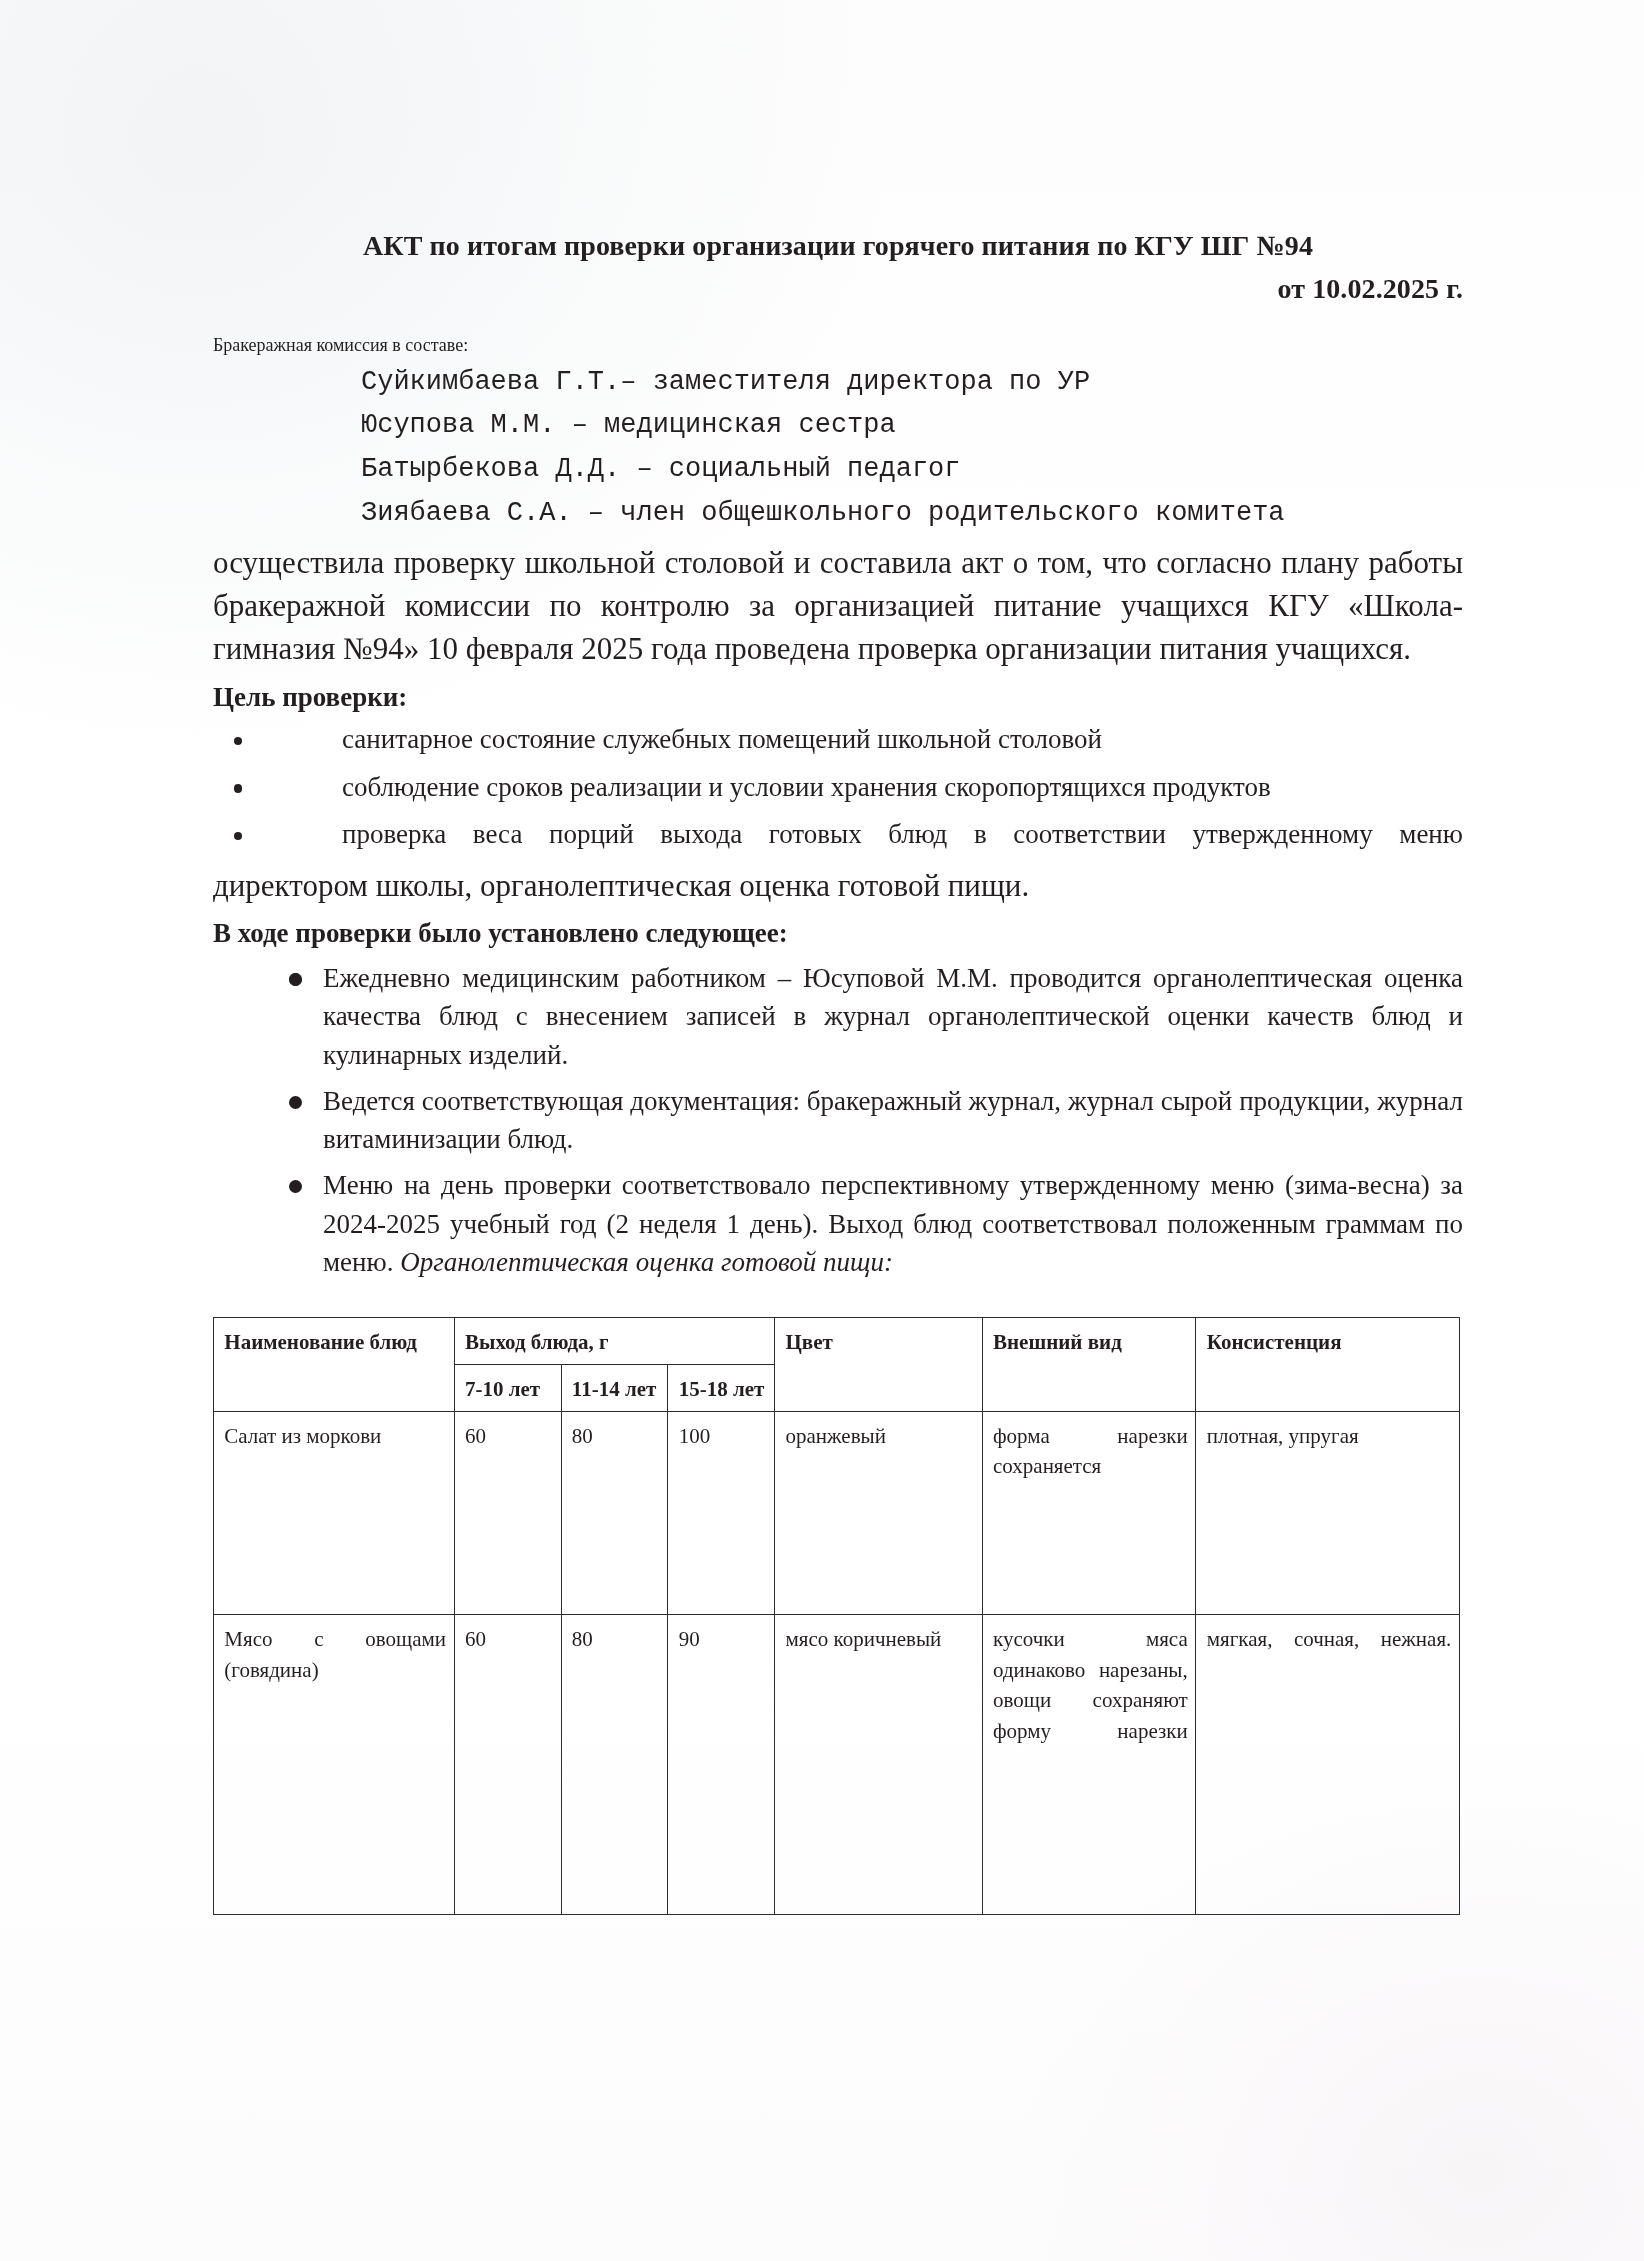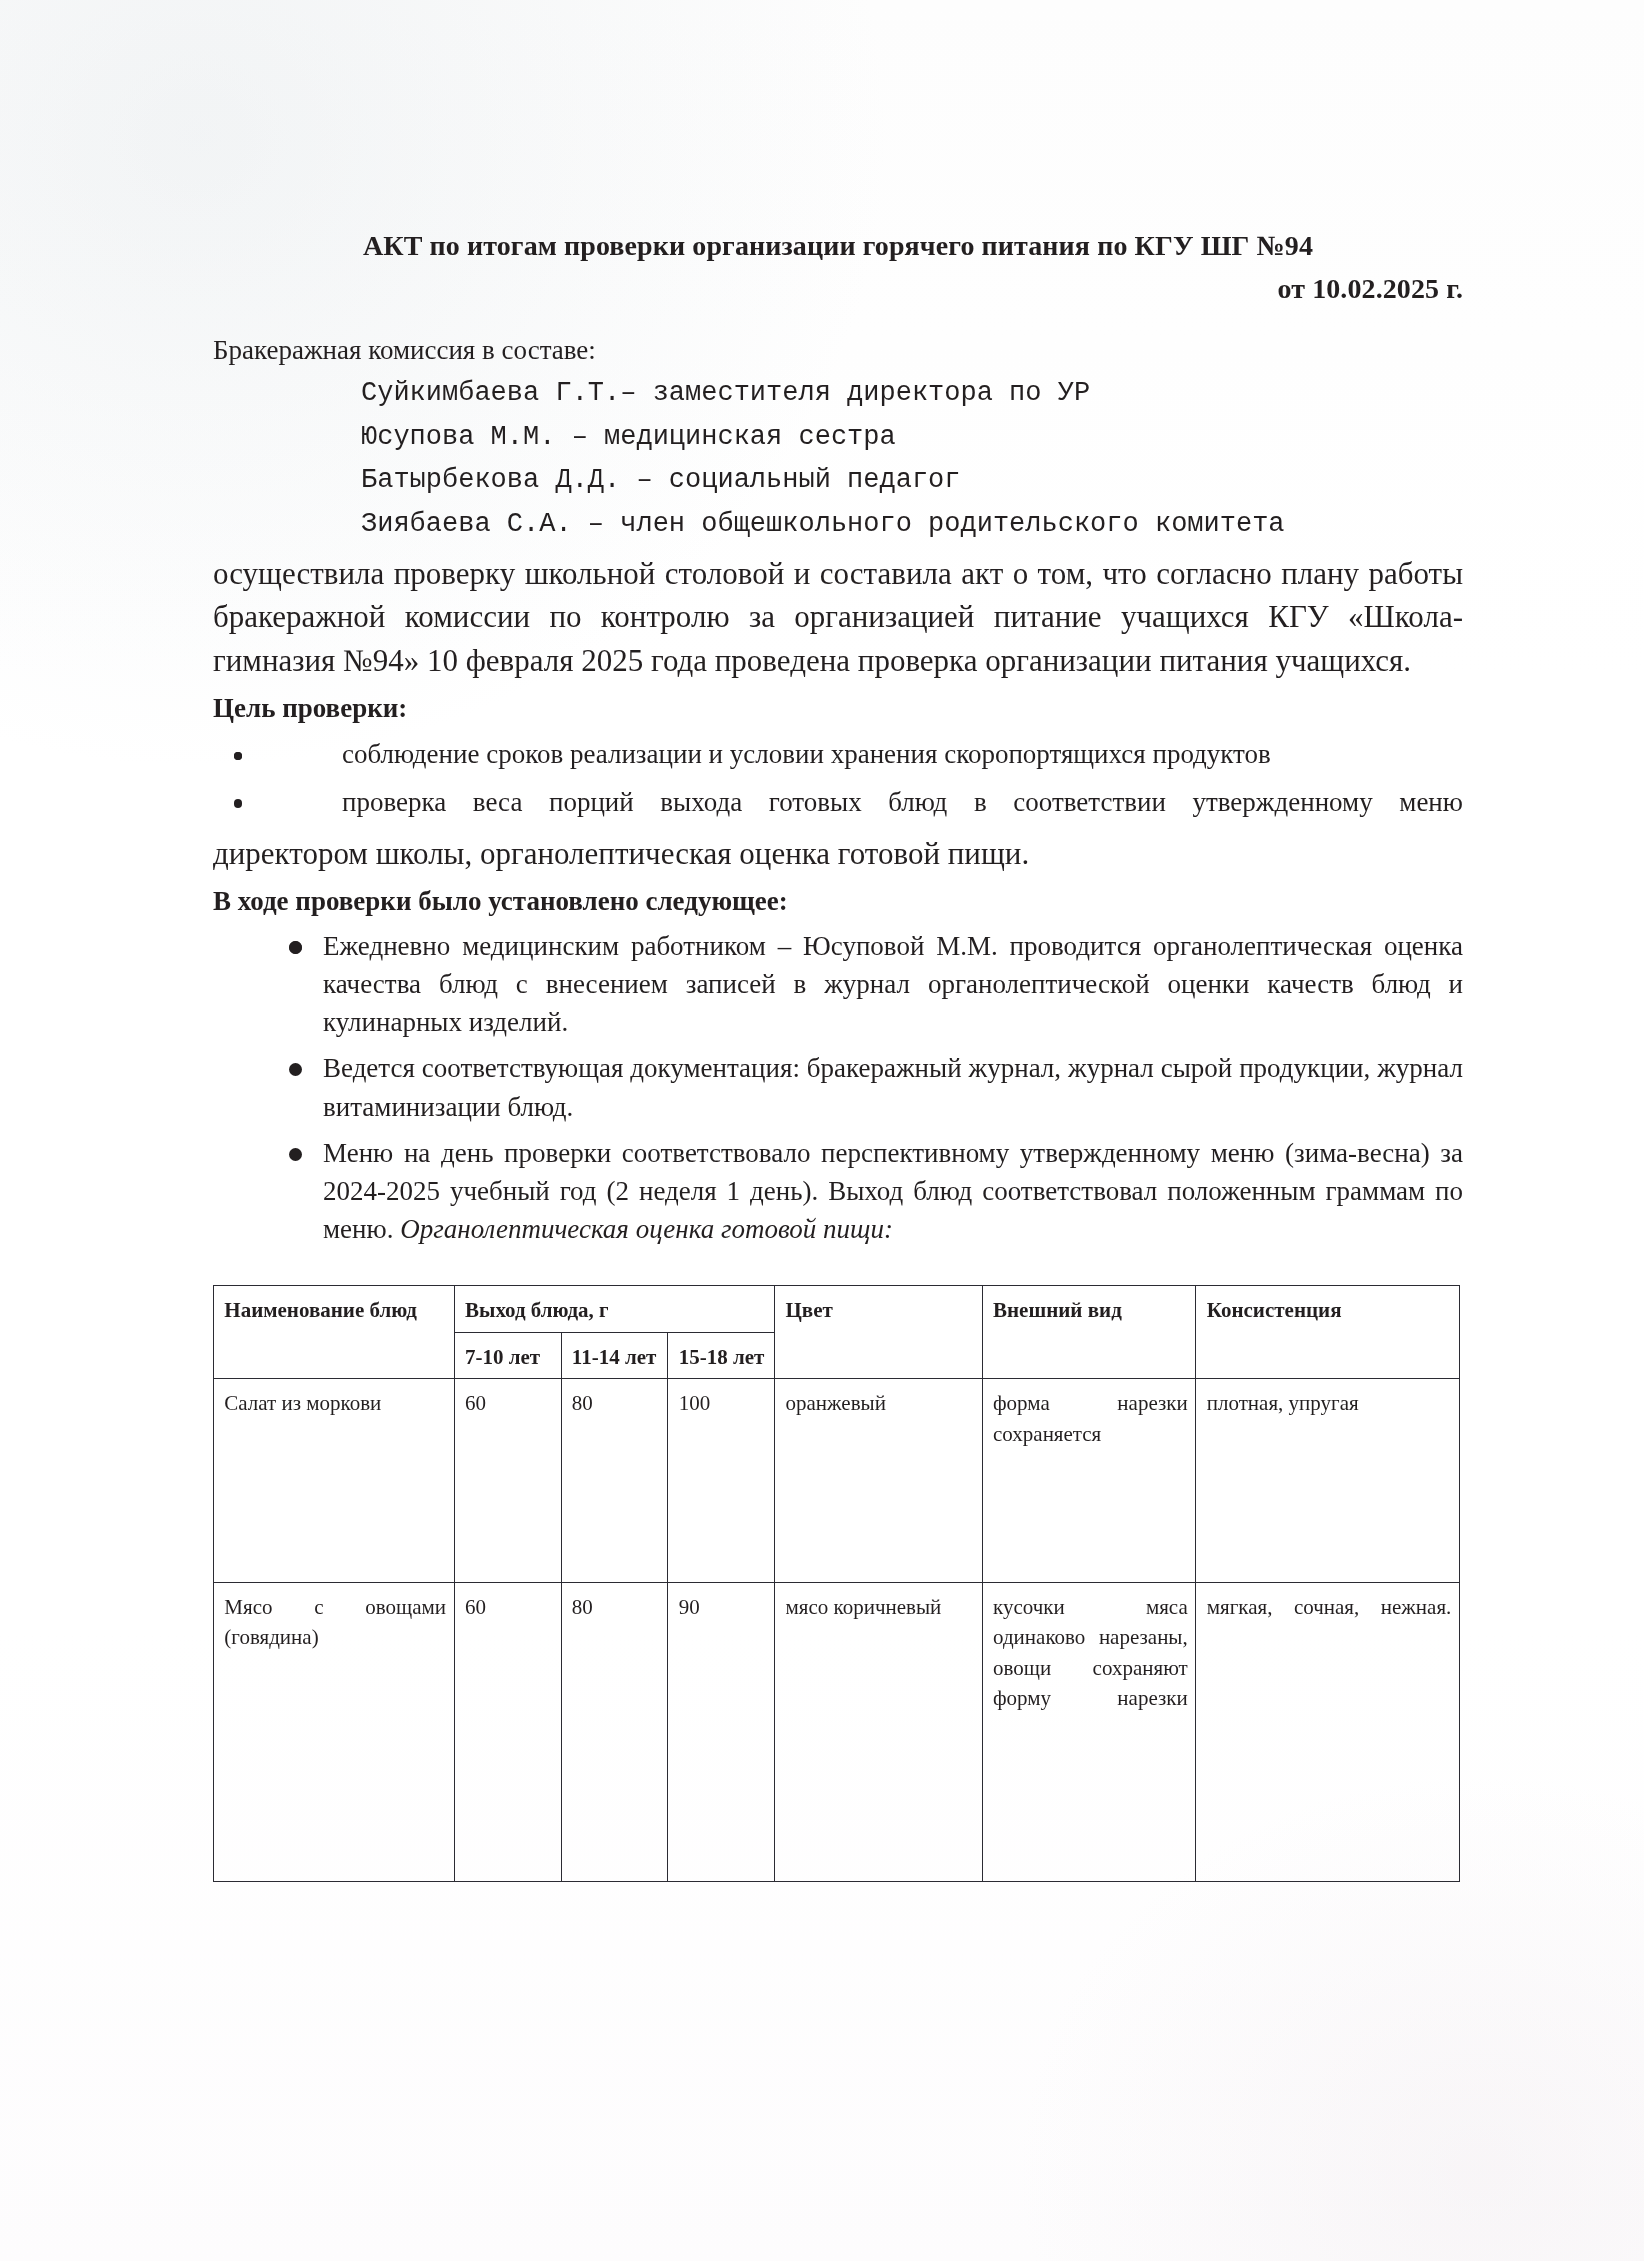--- a/index.html
+++ b/index.html
@@ -39,21 +39,21 @@
   .title-line {
     font-weight: bold;
     font-size: 28px;
     line-height: 1.22;
     letter-spacing: 0.1px;
   }
   .title-main { text-align: center; }
   .title-date { text-align: right; margin-top: 9px; }
 
   .lead {
-    font-size: 27px;
+    font-size: 18px;
     line-height: 1.24;
     margin-top: 28px;
   }
 
   .members {
     margin-top: 9px;
     font-family: Liberation Mono, monospace;
   }
   .member {
     font-size: 27px;
@@ -189,20 +189,21 @@
       <div class="member">Зиябаева С.А. – член общешкольного родительского комитета</div>
     </div>
 
     <div class="para para-tight">осуществила проверку школьной столовой и составила акт о том, что согласно плану работы бракеражной комиссии по контролю за организацией питание учащихся КГУ «Школа-гимназия №94» 10 февраля 2025 года проведена проверка организации питания учащихся.</div>
 
     <div class="heading">Цель проверки:</div>
 
     <ul class="goal-list">
       <li>
         <span class="bullet-dot"></span>
+        <span>санитарное состояние служебных помещений школьной столовой</span>
       </li>
       <li>
         <span class="bullet-dot"></span>
         <span>соблюдение сроков реализации и условии хранения скоропортящихся продуктов</span>
       </li>
       <li class="justified-wide">
         <span class="bullet-dot"></span>
         <span>проверка веса порций выхода готовых блюд в соответствии утвержденному меню</span>
       </li>
     </ul>

